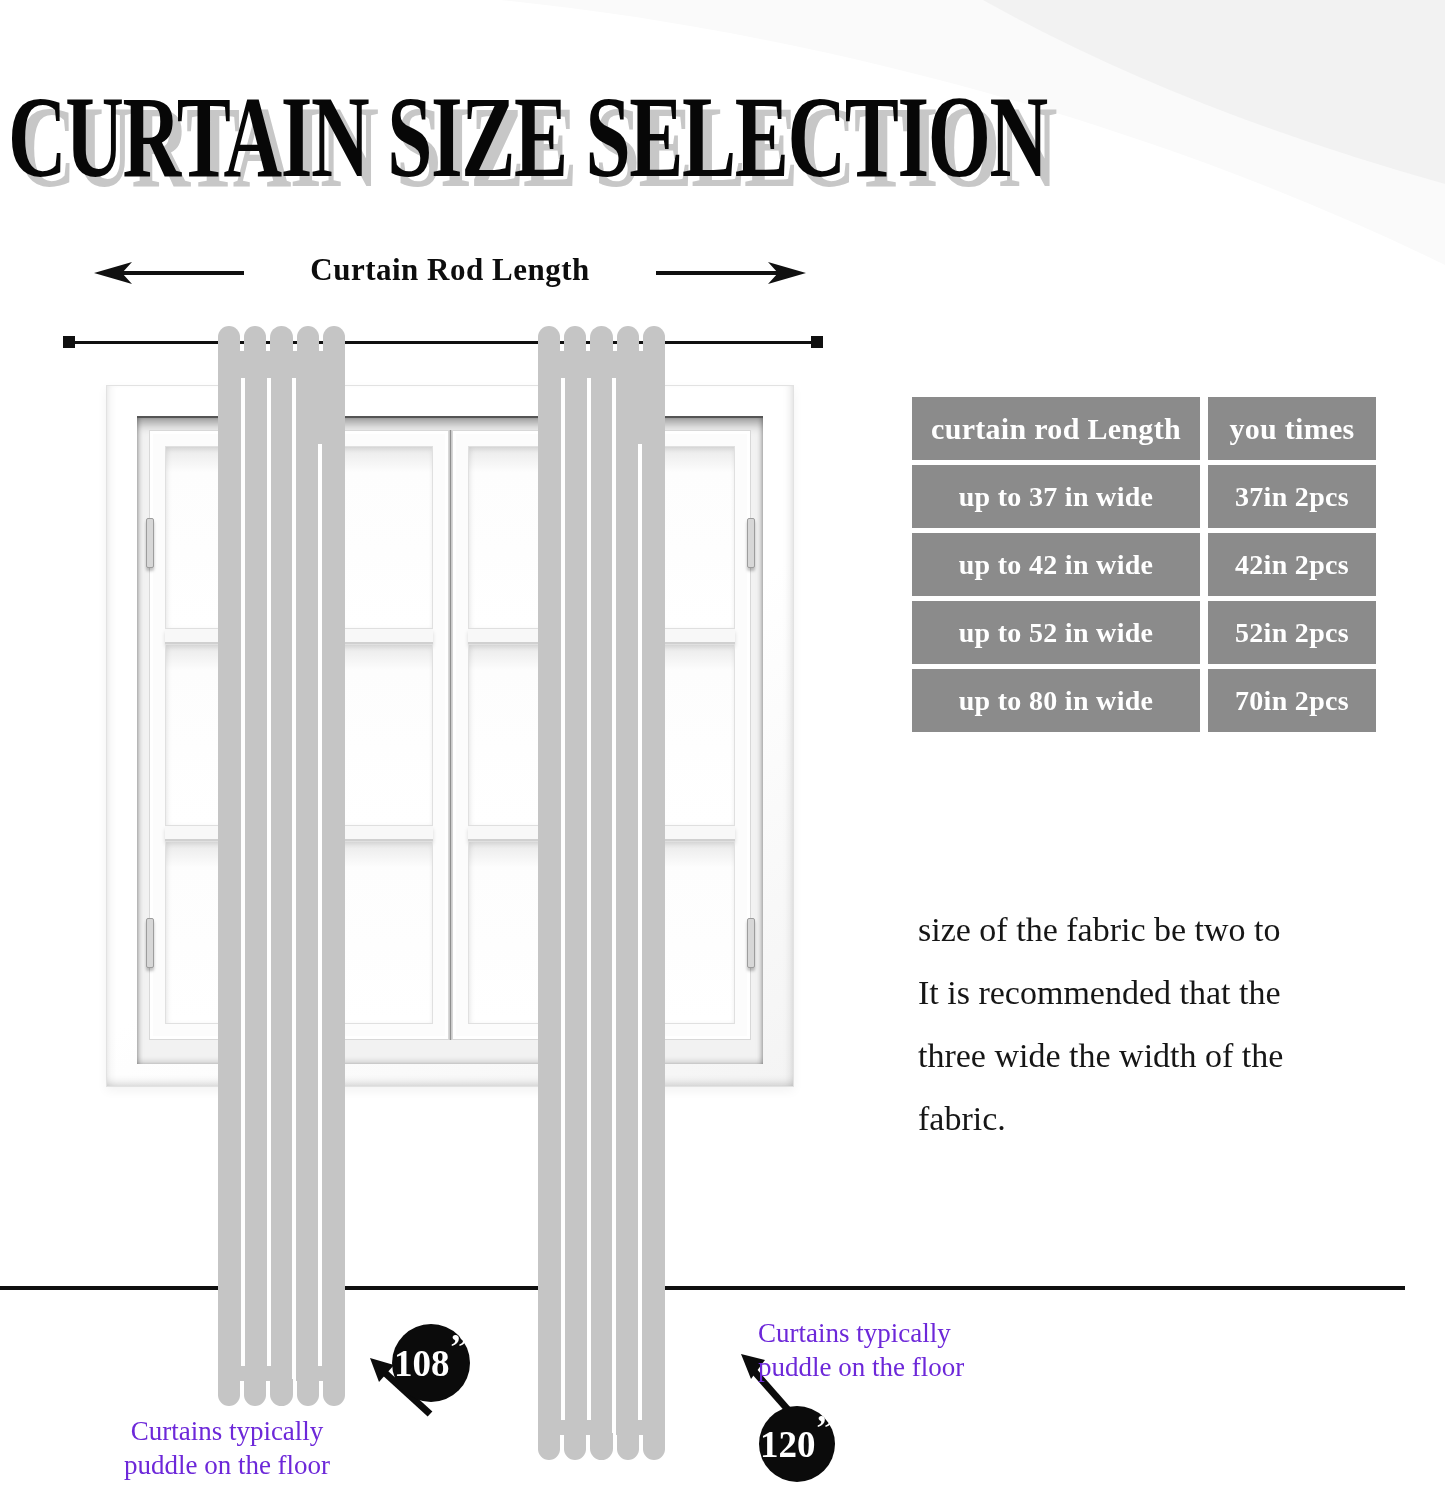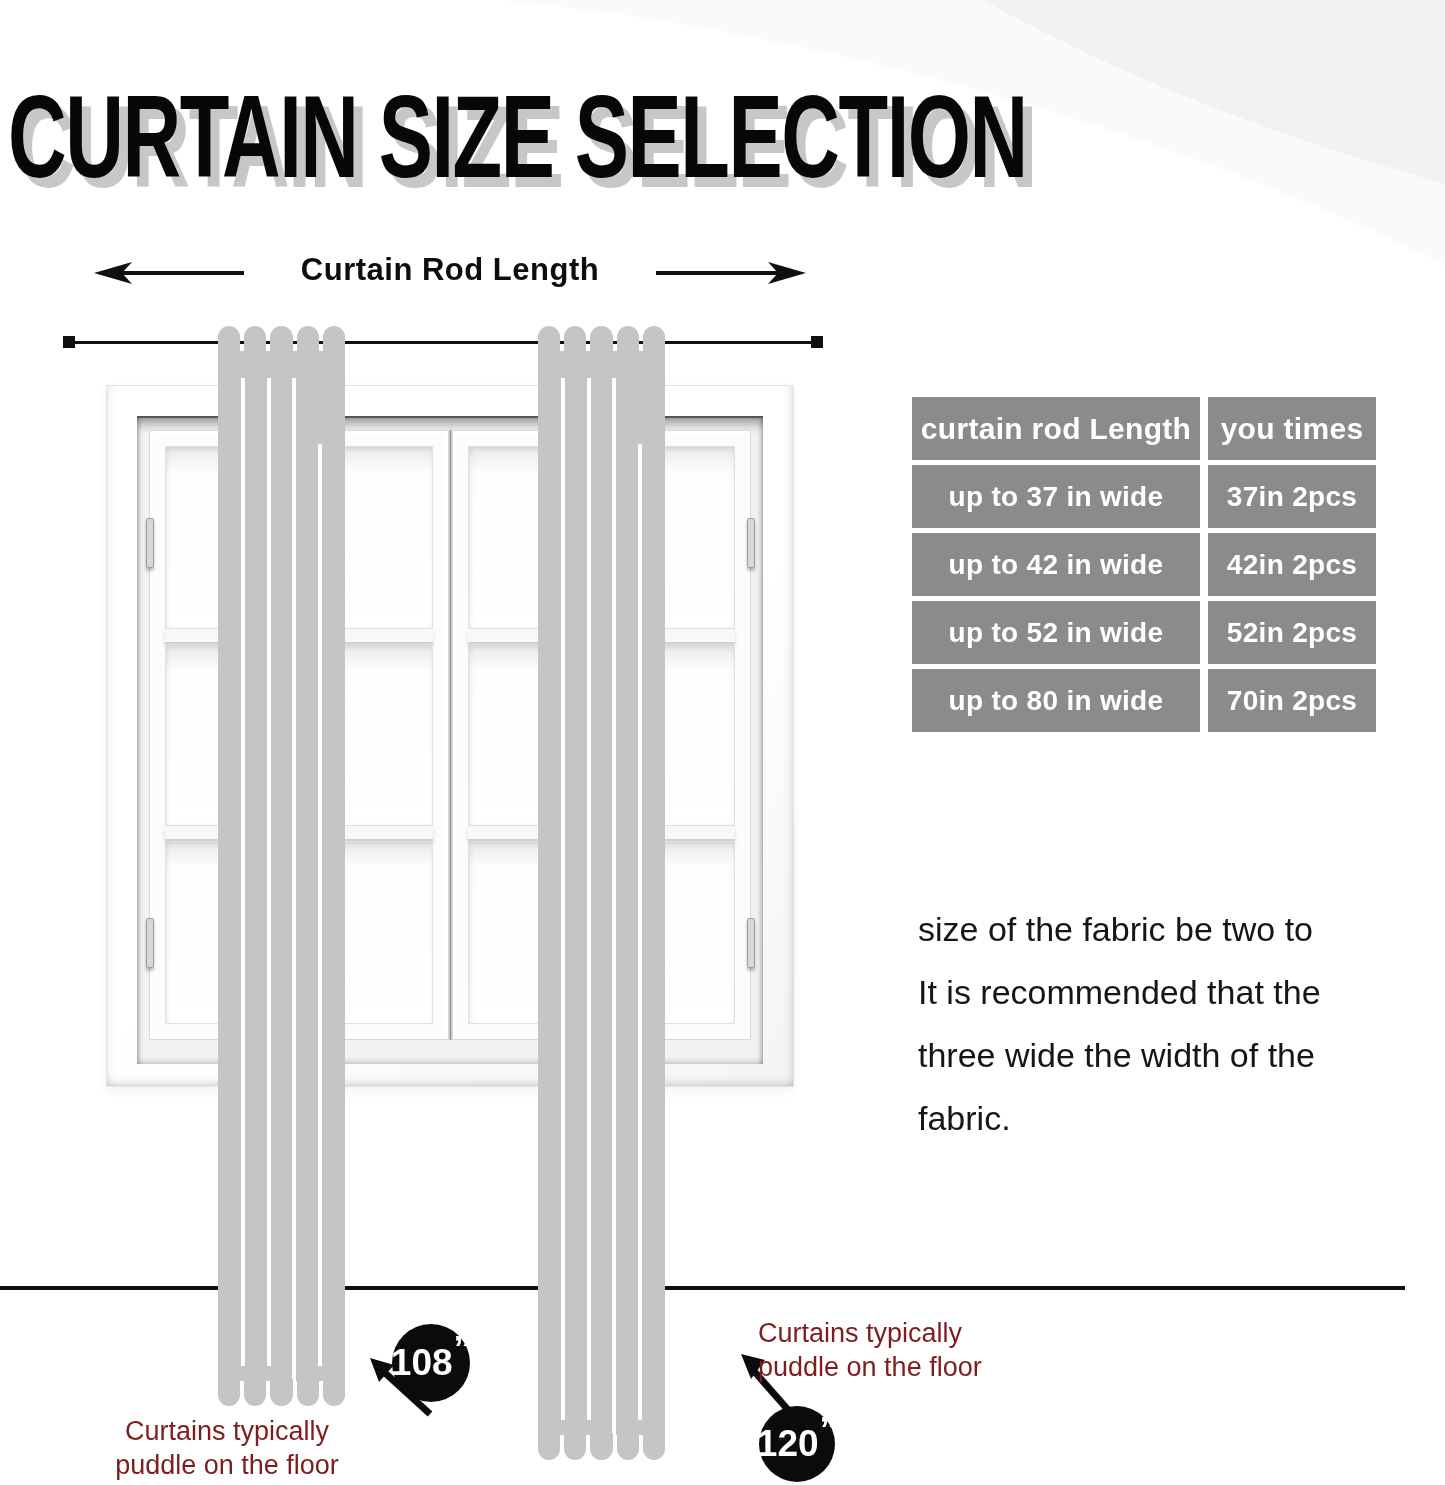--- a/index.html
+++ b/index.html
@@ -1,18 +1,18 @@
 <!DOCTYPE html>
 <html><head>
 <meta charset="utf-8">
 <style>
   html,body{margin:0;padding:0;background:#ffffff;}
   .canvas{
     position:relative;width:1445px;height:1485px;background:#ffffff;
-    overflow:hidden;font-family:Liberation Sans, sans-serif;color:#111;
+    overflow:hidden;font-family:Liberation Serif, serif;color:#111;
   }
   
   .bg-curves{position:absolute;left:0;top:0;pointer-events:none;}
   
   .title{
     position:absolute;left:8px;top:74px;font-size:116px;font-weight:700;
     letter-spacing:-2px;white-space:nowrap;line-height:1.1;color:#070707;
     transform:scaleX(0.70);transform-origin:left top;
     text-shadow:13px 10px 0 #c7c7c7;
   }
@@ -94,21 +94,21 @@
   }
   .cell{
     background:#8b8b8b;color:#ffffff;display:flex;align-items:center;justify-content:center;
     font-size:28px;font-weight:700;letter-spacing:0.3px;
   }
   .cell.head{font-size:30px;}
   
   .note{position:absolute;left:918px;top:898px;font-size:34px;line-height:63px;color:#161616;}
   .note div{white-space:nowrap;}
   
-  .caption{font-size:27px;line-height:34px;color:#7f1d1d;position:absolute;}
+  .caption{font-size:27px;line-height:34px;color:#6d28d9;position:absolute;}
   .caption.left{left:96px;top:1414px;width:262px;text-align:center;}
   .caption.right{left:758px;top:1316px;text-align:left;}
   .caption div{white-space:nowrap;}
   .callout-circle{
     position:absolute;background:#0b0b0b;border-radius:50%;color:#ffffff;
     display:flex;align-items:center;justify-content:center;font-weight:700;
   }
   .callout-circle.c108{left:392px;top:1324px;width:78px;height:78px;font-size:37px;}
   .callout-circle.c120{left:759px;top:1406px;width:76px;height:76px;font-size:37px;text-align:center;}
   .callout-circle .unit{position:relative;top:-0.42em;font-size:0.95em;margin-left:1px;}

